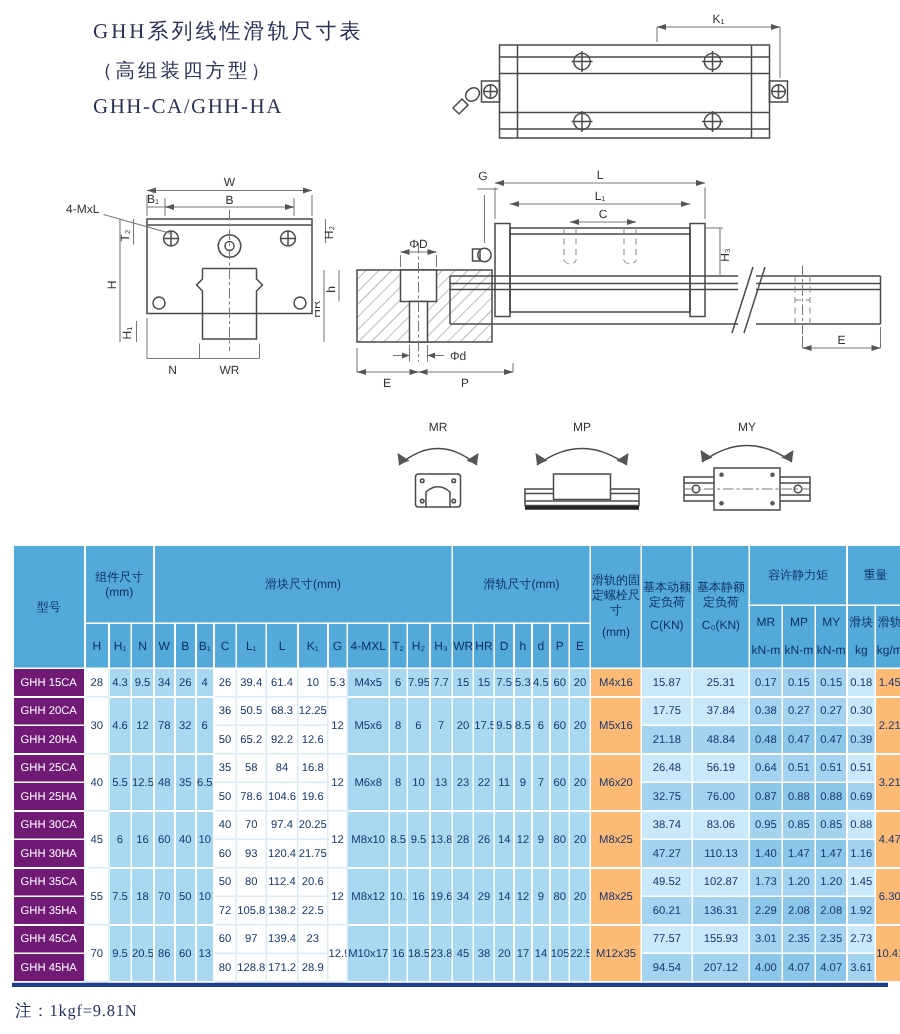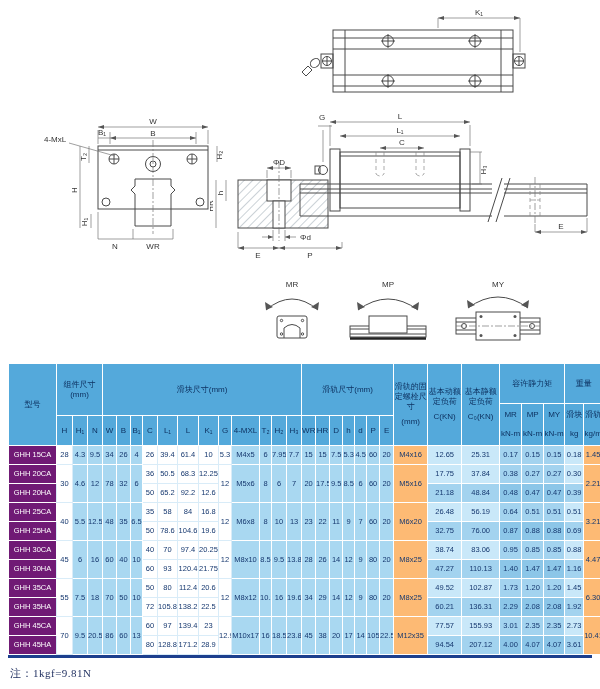--- a/index.html
+++ b/index.html
@@ -36,20 +36,23 @@
   
   #note{position:absolute;left:10px;top:666px;font-size:11px;color:#1d2d5e;
         font-family:"Liberation Serif",serif;letter-spacing:0.5px;}
 </style>
 </head>
 <body>
 
 <div id="page">
 
   <div id="title">
+    <div class="t1">GHH系列线性滑轨尺寸表</div>
+    <div class="t2">（高组装四方型）</div>
+    <div class="t3">GHH-CA/GHH-HA</div>
   </div>
 
   <svg style="left:288px;top:6px" width="280" height="100" viewBox="0 0 280 100">
     <g class="lin">
       <rect x="45" y="24" width="180" height="62"></rect>
       <line x1="45" y1="32" x2="225" y2="32"></line>
         <line x1="45" y1="43" x2="225" y2="43"></line>
       <line x1="45" y1="69" x2="225" y2="69"></line>
         <line x1="45" y1="80" x2="225" y2="80"></line>
       <line x1="57" y1="24" x2="57" y2="86"></line>
@@ -412,21 +415,21 @@
             <td rowspan="1" class="c-b">7.95</td>
             <td rowspan="1" class="c-b">7.7</td>
             <td rowspan="1" class="c-b">15</td>
             <td rowspan="1" class="c-b">15</td>
             <td rowspan="1" class="c-b">7.5</td>
             <td rowspan="1" class="c-b">5.3</td>
             <td rowspan="1" class="c-b">4.5</td>
             <td rowspan="1" class="c-b">60</td>
             <td rowspan="1" class="c-b">20</td>
             <td rowspan="1" class="c-p">M4x16</td>
-            <td class="c-z">12.65</td>
+            <td class="c-z">15.87</td>
             <td class="c-z">25.31</td>
             <td class="c-m">0.17</td>
             <td class="c-m">0.15</td>
             <td class="c-m">0.15</td>
             <td class="c-z">0.18</td>
             <td rowspan="1" class="c-p">1.45</td>
           </tr>
           <tr style="height: 19px;">
             <td class="c-model">GHH 20CA</td>
             <td rowspan="2" class="c-w">30</td>

